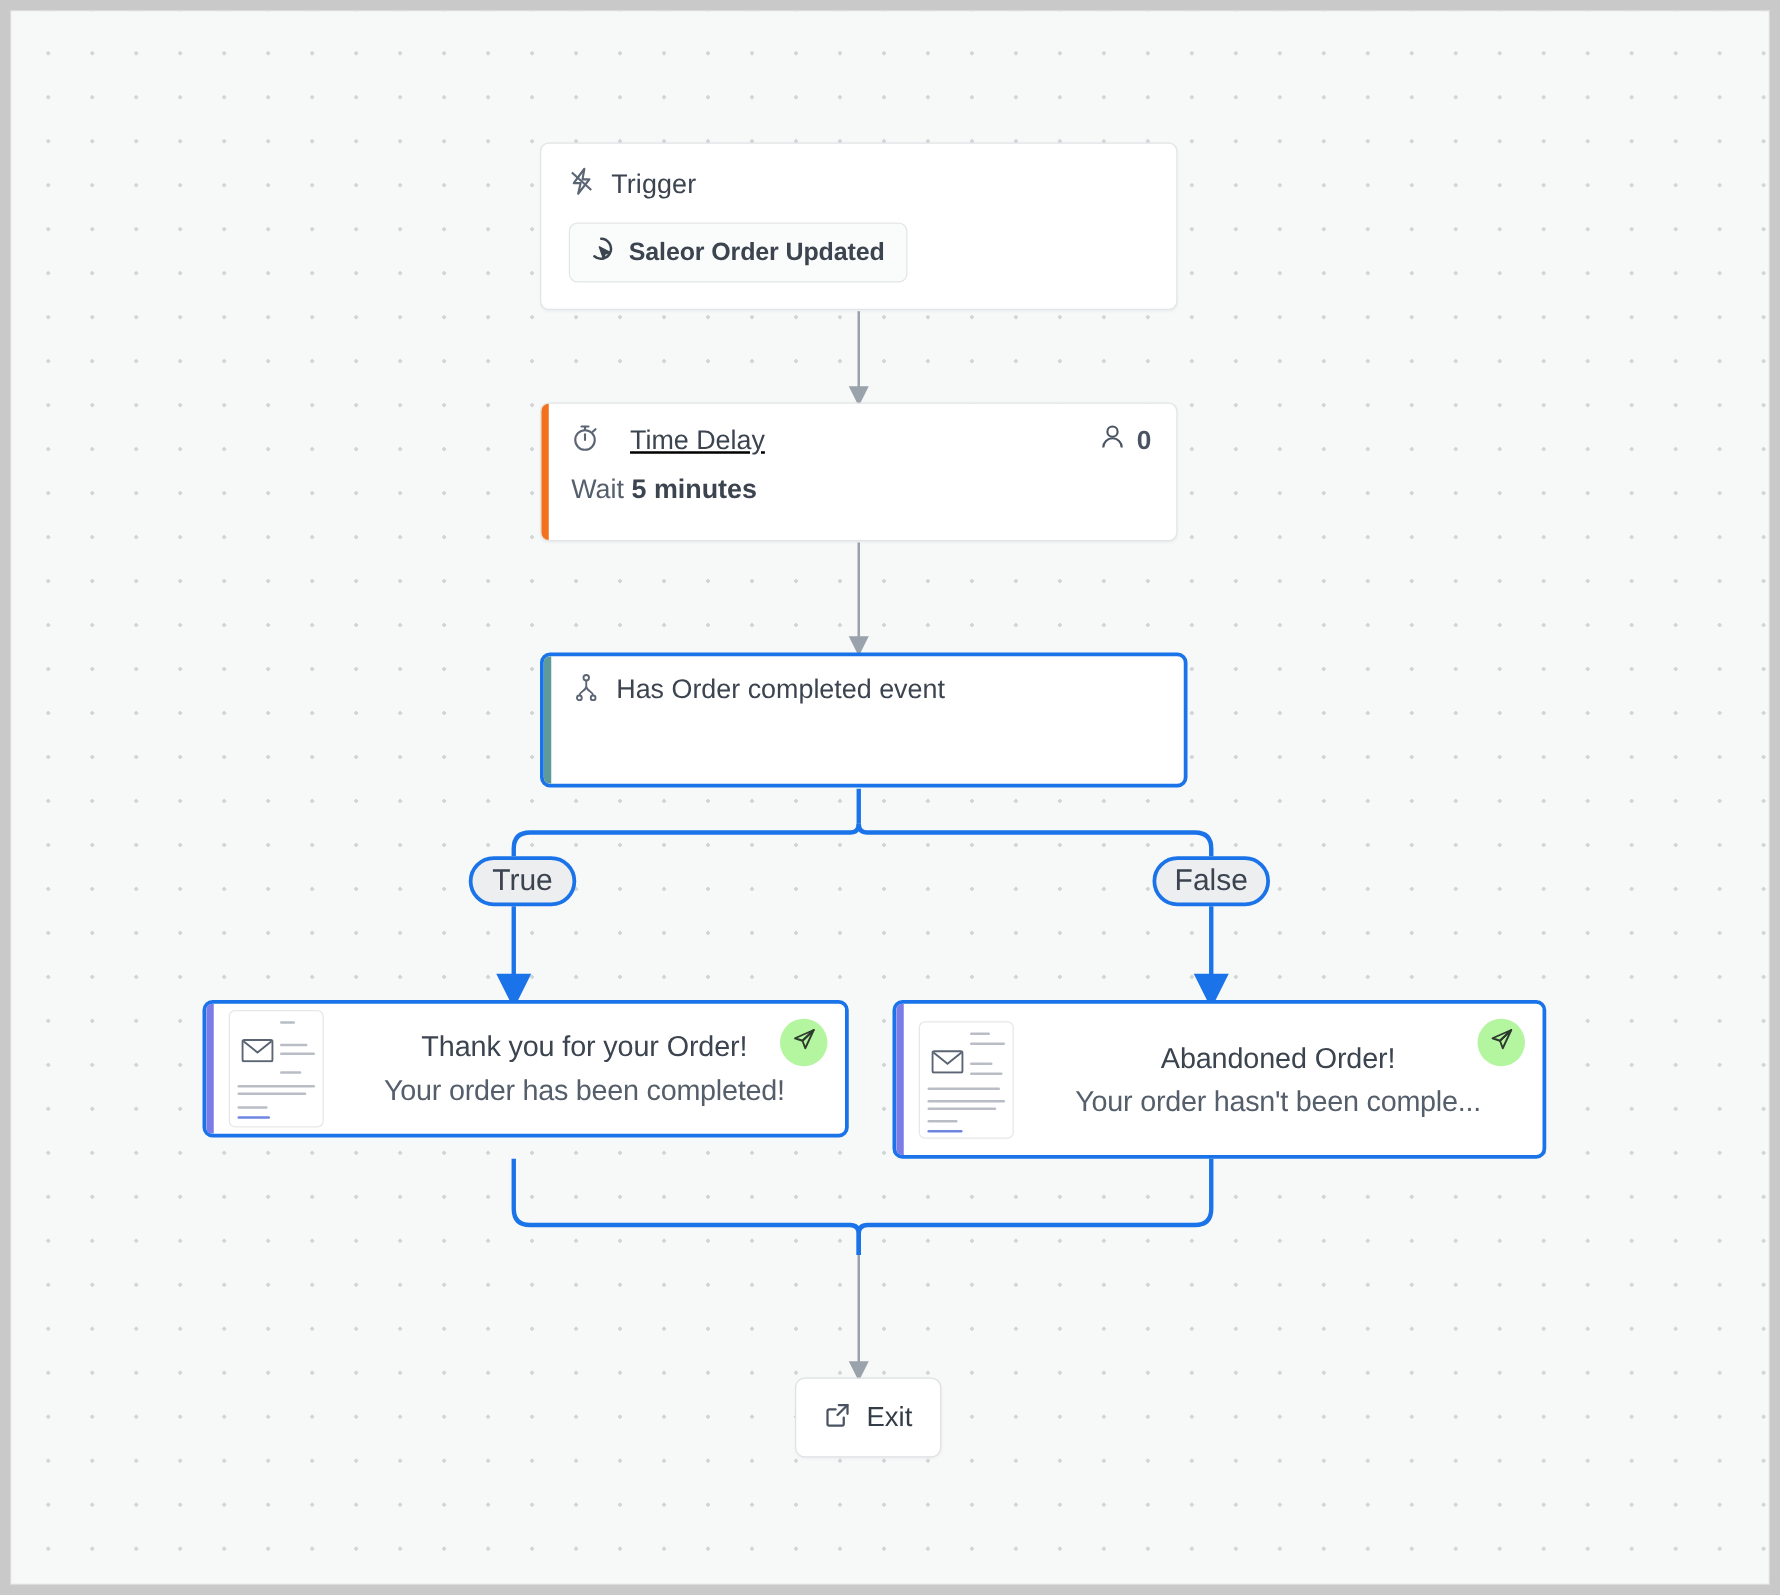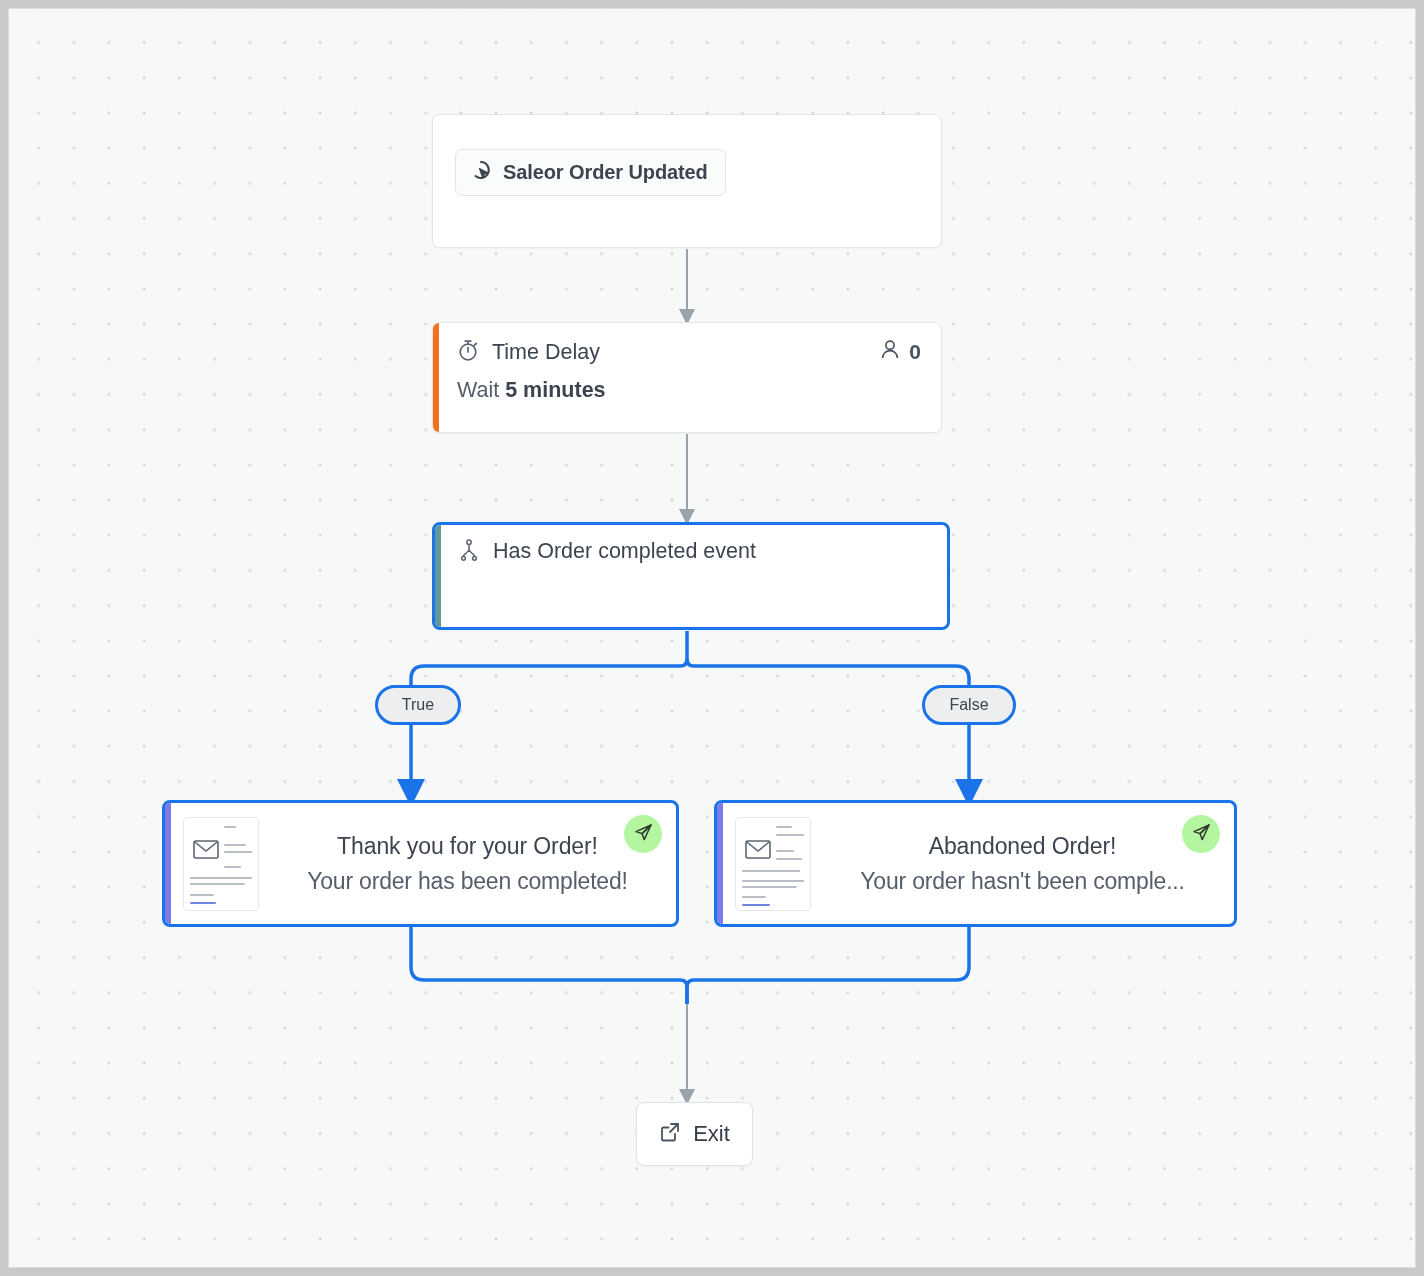--- a/index.html
+++ b/index.html
@@ -99,21 +99,22 @@
     height: 100%;
   }
   .delay-row1 {
     display: flex;
     align-items: center;
     justify-content: space-between;
   }
   .delay-left {
     display: flex;
     align-items: center;
-    gap: 13px;
+    gap: 25px;
+    text-decoration: underline;
   }
   .delay-title {
     font-size: 21.5px;
     color: #3c4450;
   }
   .delay-count {
     display: flex;
     align-items: center;
     gap: 9px;
     font-size: 21px;
@@ -162,21 +163,21 @@
   .email-node {
     position: absolute;
     border: 3px solid #1a73e8;
     border-radius: 8px;
     background: #fff;
     overflow: hidden;
     display: flex;
     align-items: center;
     box-sizing: border-box;
   }
-  #email-true  { left: 153px; top: 791px; width: 517px; height: 127px; }
+  #email-true  { left: 153px; top: 791px; width: 517px; height: 110px; }
   #email-false { left: 705px; top: 791px; width: 523px; height: 127px; }
 
   .email-inner {
     display: flex;
     align-items: center;
     width: 100%;
     height: 100%;
     padding-left: 18px;
     position: relative;
   }
@@ -236,21 +237,21 @@
   
   .pill {
     position: absolute;
     height: 40px;
     border: 3px solid #1a73e8;
     border-radius: 22px;
     background: #eceef0;
     display: flex;
     align-items: center;
     justify-content: center;
-    font-size: 16px;
+    font-size: 24px;
     color: #3c4450;
     box-sizing: border-box;
   }
   #pill-true  { left: 366px; top: 676px; width: 86px; }
   #pill-false { left: 913px; top: 676px; width: 94px; }
 
   
   #exit-node {
     left: 627px;
     top: 1093px;
@@ -299,20 +300,29 @@
     <line x1="960" y1="716" x2="960" y2="784" stroke="#1a73e8" stroke-width="3.5" marker-end="url(#arrow-blue)"></line>
 
     <path d="M402,918 L402,958 Q402,971 415,971 L671,971 Q678,971 678,978 L678,995" stroke="#1a73e8" stroke-width="3.5" fill="none"></path>
 
     <path d="M960,918 L960,958 Q960,971 947,971 L685,971 Q678,971 678,978 L678,995" stroke="#1a73e8" stroke-width="3.5" fill="none"></path>
 
     <line x1="678" y1="995" x2="678" y2="1088" stroke="#9aa2ab" stroke-width="2" marker-end="url(#arrow-gray)"></line>
   </svg>
 
   <div class="node" id="trigger-node">
+    <div class="trigger-head">
+      <span>
+        <svg width="21" height="24" viewBox="0 0 21 24">
+          <path d="M12.5 2 L4 13.5 H9.5 L7.5 22 L16.5 10.5 H11 Z" fill="none" stroke="#5b6573" stroke-width="1.7" stroke-linejoin="round"></path>
+          <line x1="2.5" y1="5" x2="18" y2="19" stroke="#5b6573" stroke-width="1.7"></line>
+        </svg>
+      </span>
+      <span class="trigger-title">Trigger</span>
+    </div>
     <div class="trigger-chip">
       <span>
         <svg width="21" height="21" viewBox="0 0 21 21">
           <path d="M10 2 A8 8 0 1 1 4.5 16" fill="none" stroke="#3c4450" stroke-width="2" stroke-linecap="round"></path>
           <path d="M8.5 8.5 L17 13 L13 14.2 L11.8 18 Z" fill="#3c4450" stroke="#3c4450" stroke-width="1.2" stroke-linejoin="round"></path>
         </svg>
       </span>
       <span class="trigger-chip-label">Saleor Order Updated</span>
     </div>
   </div>

